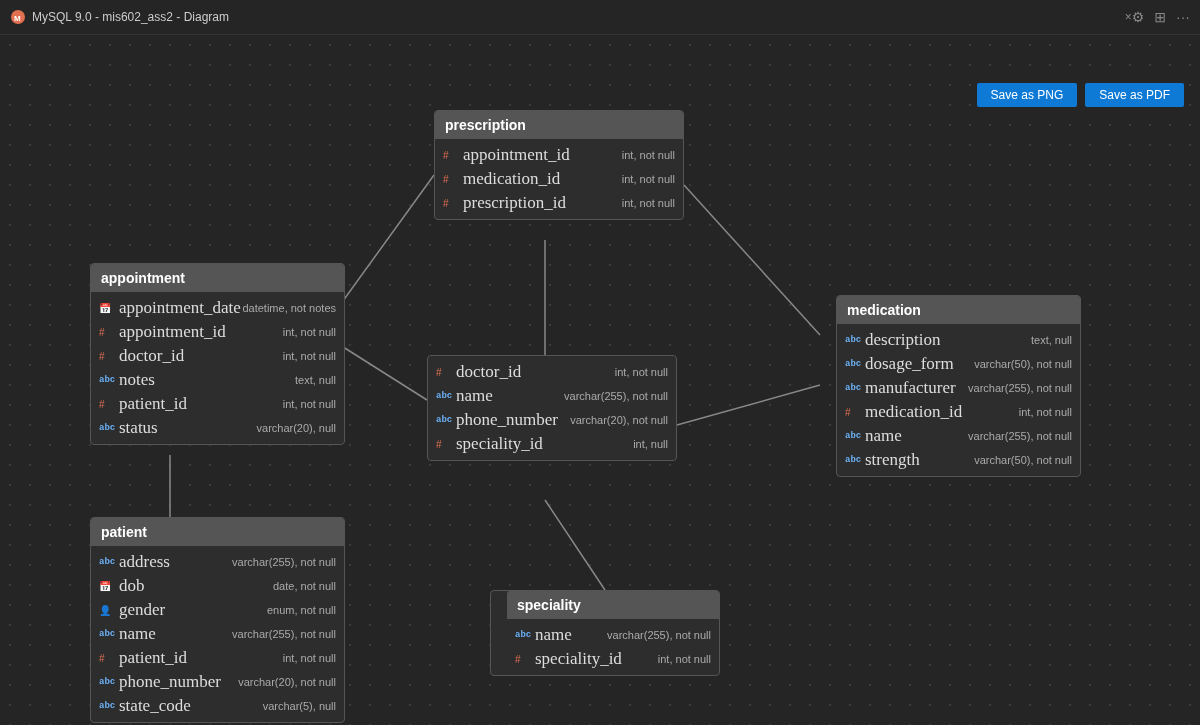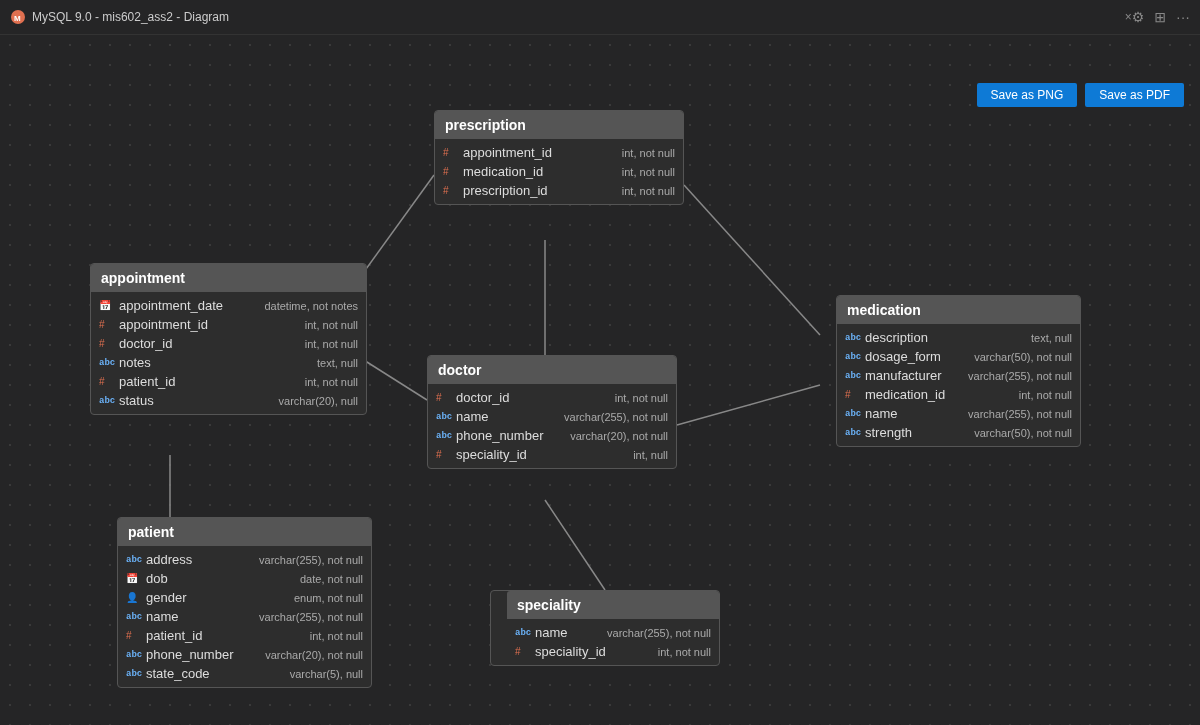--- a/index.html
+++ b/index.html
@@ -114,21 +114,22 @@
     .db-row-icon {
       width: 14px;
       margin-right: 6px;
       flex-shrink: 0;
       font-size: 10px;
       color: #e07050;
     }
     .db-row-name {
       flex: 1;
       color: #ddd;
-      font-size: 13px;
+      font-size: 17px;
+      font-family: Liberation Serif, serif;
     }
     .db-row-type {
       color: #aaa;
       font-size: 11px;
       text-align: right;
     }
     .pk-icon {
       color: #e07050;
       font-size: 10px;
     }
@@ -210,21 +211,21 @@
         <span class="db-row-type">int, not null</span>
       </div>
       <div class="db-row">
         <span class="db-row-icon pk-icon">#</span>
         <span class="db-row-name">prescription_id</span>
         <span class="db-row-type">int, not null</span>
       </div>
     </div>
   </div>
 
-  <div class="db-table" style="left:90px; top:228px; width:277px;">
+  <div class="db-table" style="left:90px; top:228px; width:255px;">
     <div class="db-table-header">appointment</div>
     <div class="db-table-body">
       <div class="db-row">
         <span class="db-row-icon" style="color:#999;">📅</span>
         <span class="db-row-name">appointment_date</span>
         <span class="db-row-type">datetime, not notes</span>
       </div>
       <div class="db-row">
         <span class="db-row-icon pk-icon">#</span>
         <span class="db-row-name">appointment_id</span>
@@ -247,21 +248,20 @@
       </div>
       <div class="db-row">
         <span class="db-row-icon abc-icon">abc</span>
         <span class="db-row-name">status</span>
         <span class="db-row-type">varchar(20), null</span>
       </div>
     </div>
   </div>
 
   <div class="db-table" style="left:427px; top:320px; width:250px;">
-    <div class="db-table-header">doctor</div>
     <div class="db-table-body">
       <div class="db-row">
         <span class="db-row-icon pk-icon">#</span>
         <span class="db-row-name">doctor_id</span>
         <span class="db-row-type">int, not null</span>
       </div>
       <div class="db-row">
         <span class="db-row-icon abc-icon">abc</span>
         <span class="db-row-name">name</span>
         <span class="db-row-type">varchar(255), not null</span>
@@ -308,21 +308,21 @@
         <span class="db-row-type">varchar(255), not null</span>
       </div>
       <div class="db-row">
         <span class="db-row-icon abc-icon">abc</span>
         <span class="db-row-name">strength</span>
         <span class="db-row-type">varchar(50), not null</span>
       </div>
     </div>
   </div>
 
-  <div class="db-table" style="left:90px; top:482px; width:255px;margin-left:27px;">
+  <div class="db-table" style="left:90px; top:482px; width:255px;">
     <div class="db-table-header">patient</div>
     <div class="db-table-body">
       <div class="db-row">
         <span class="db-row-icon abc-icon">abc</span>
         <span class="db-row-name">address</span>
         <span class="db-row-type">varchar(255), not null</span>
       </div>
       <div class="db-row">
         <span class="db-row-icon" style="color:#999; font-size:10px;">📅</span>
         <span class="db-row-name">dob</span>

